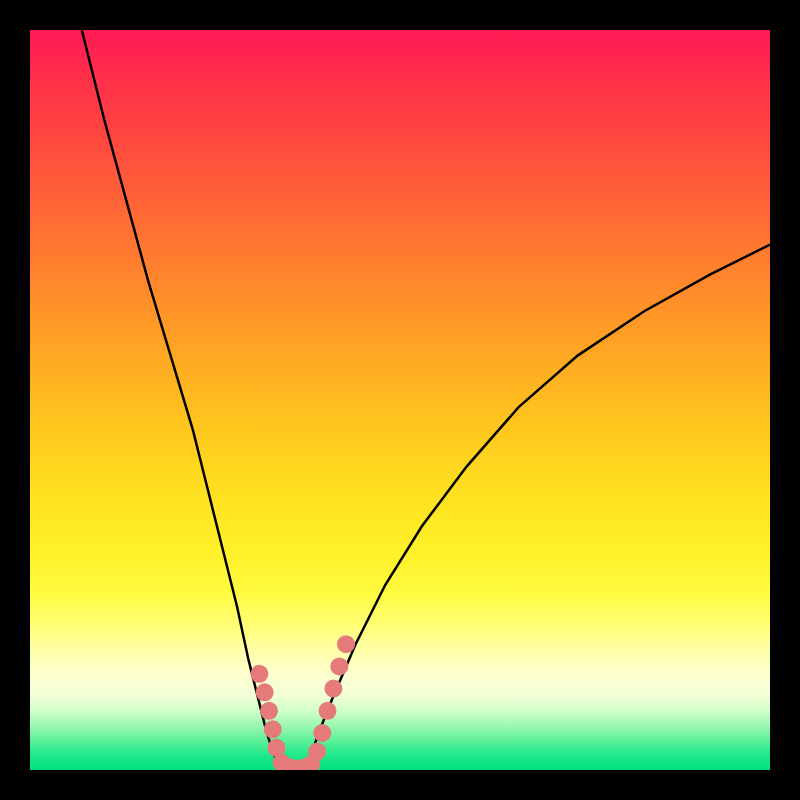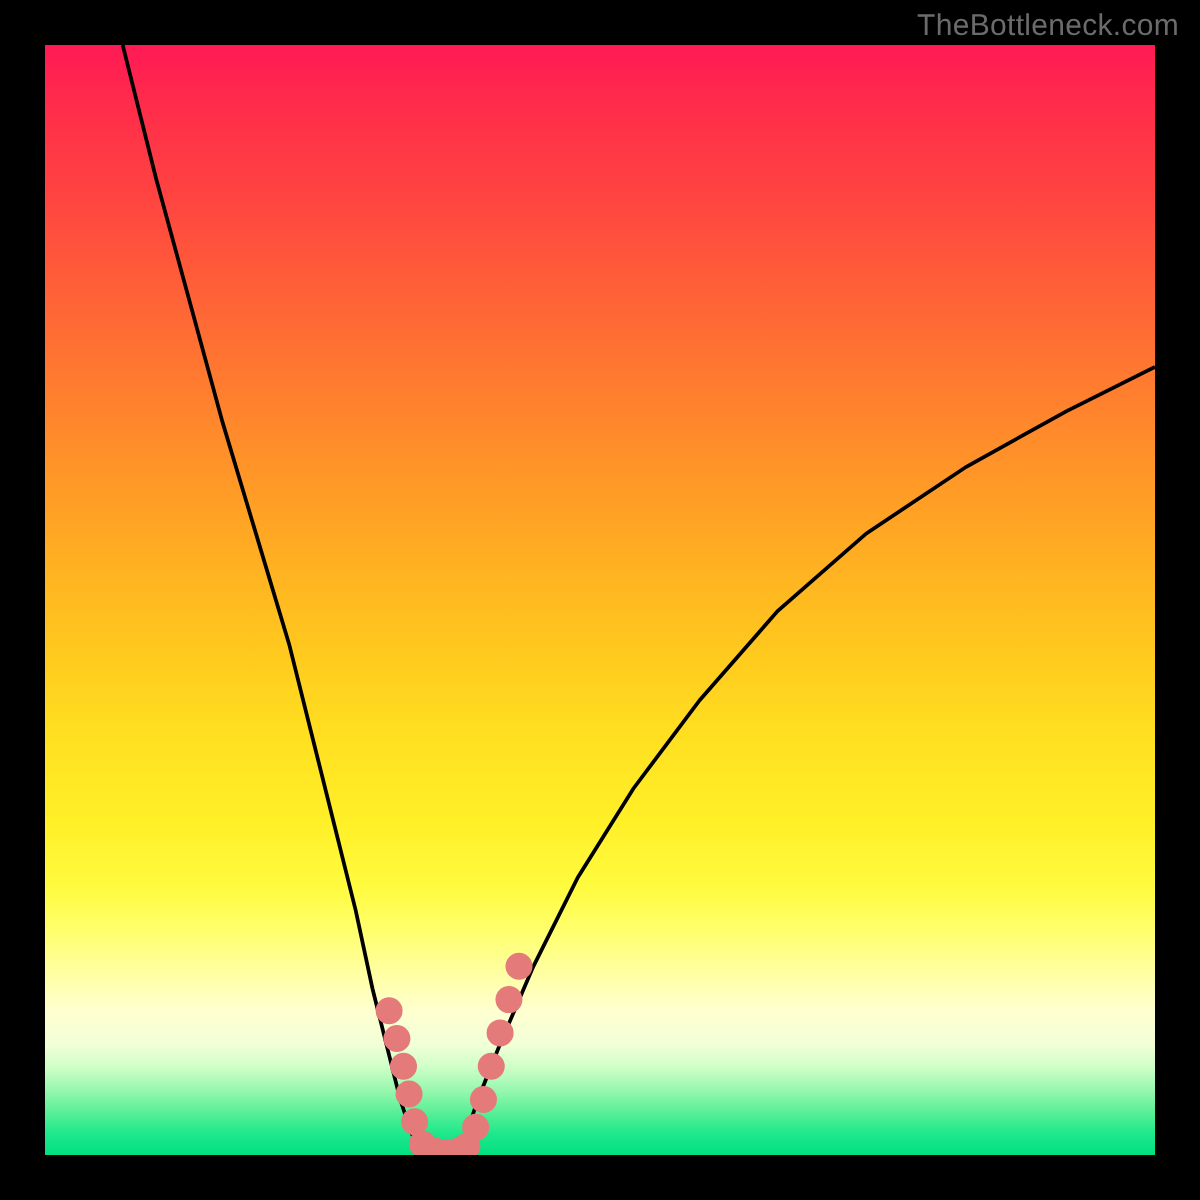--- a/index.html
+++ b/index.html
@@ -73,21 +73,20 @@
     inset: 0;
     width: 100%;
     height: 100%;
     z-index: 4;
   }
 </style>
 </head>
 <body>
 
 <div class="outer">
-  <div class="watermark">TheBottleneck.com</div>
   <div class="plot-area">
     <div class="gradient"></div>
     <svg class="curves" viewBox="0 0 740 740" preserveAspectRatio="none">
       <path id="left-curve" fill="none" stroke="#000" stroke-width="2.5" d="M51.8 0.0 L74.0 88.8 L96.2 170.2 L118.4 251.6 L140.6 325.6 L162.8 399.6 L177.6 458.8 L192.4 518.0 L207.2 577.2 L218.3 629.0 L229.4 673.4 L236.8 703.0 L244.2 725.2 L251.6 740.0 "></path>
       <path id="right-curve" fill="none" stroke="#000" stroke-width="2.5" d="M273.8 740.0 L281.2 725.2 L288.6 703.0 L303.4 666.0 L325.6 614.2 L355.2 555.0 L392.2 495.8 L436.6 436.6 L488.4 377.4 L547.6 325.6 L614.2 281.2 L680.8 244.2 L740.0 214.6 "></path>
     </svg>
     <svg class="markers" viewBox="0 0 740 740" preserveAspectRatio="none">
       <g id="marker-group">
           <circle cx="229.4" cy="643.8" r="9" fill="#e57a7a"></circle>
           <circle cx="234.6" cy="662.3" r="9" fill="#e57a7a"></circle>

